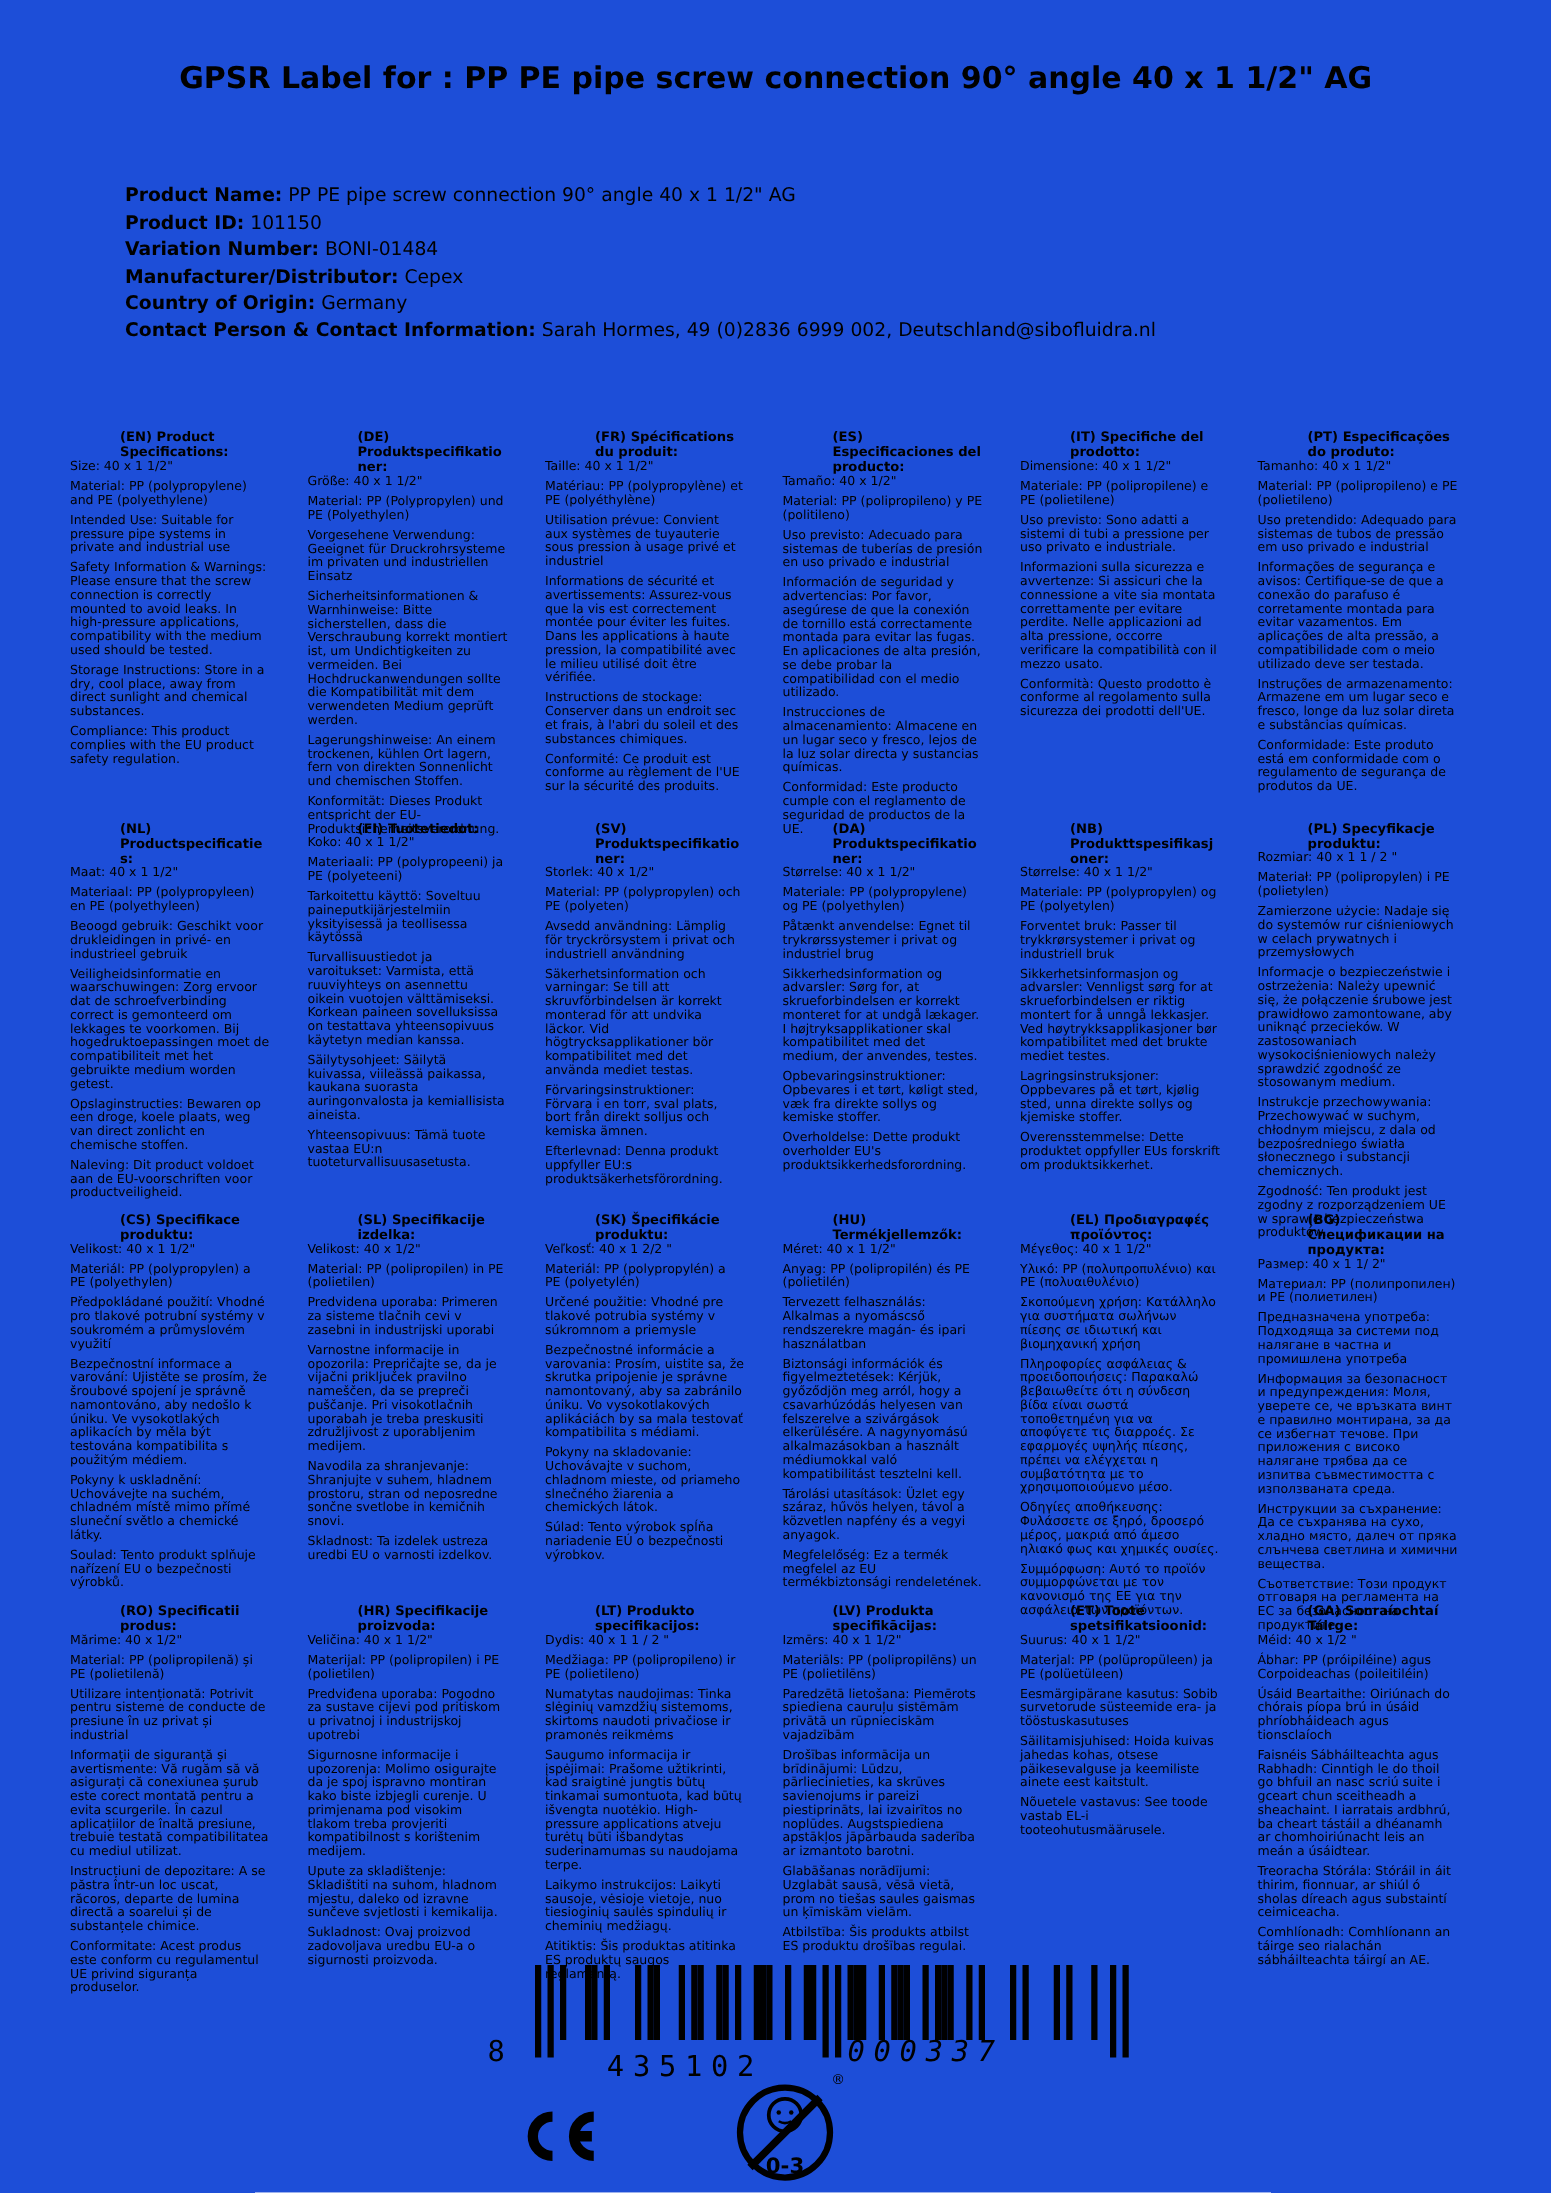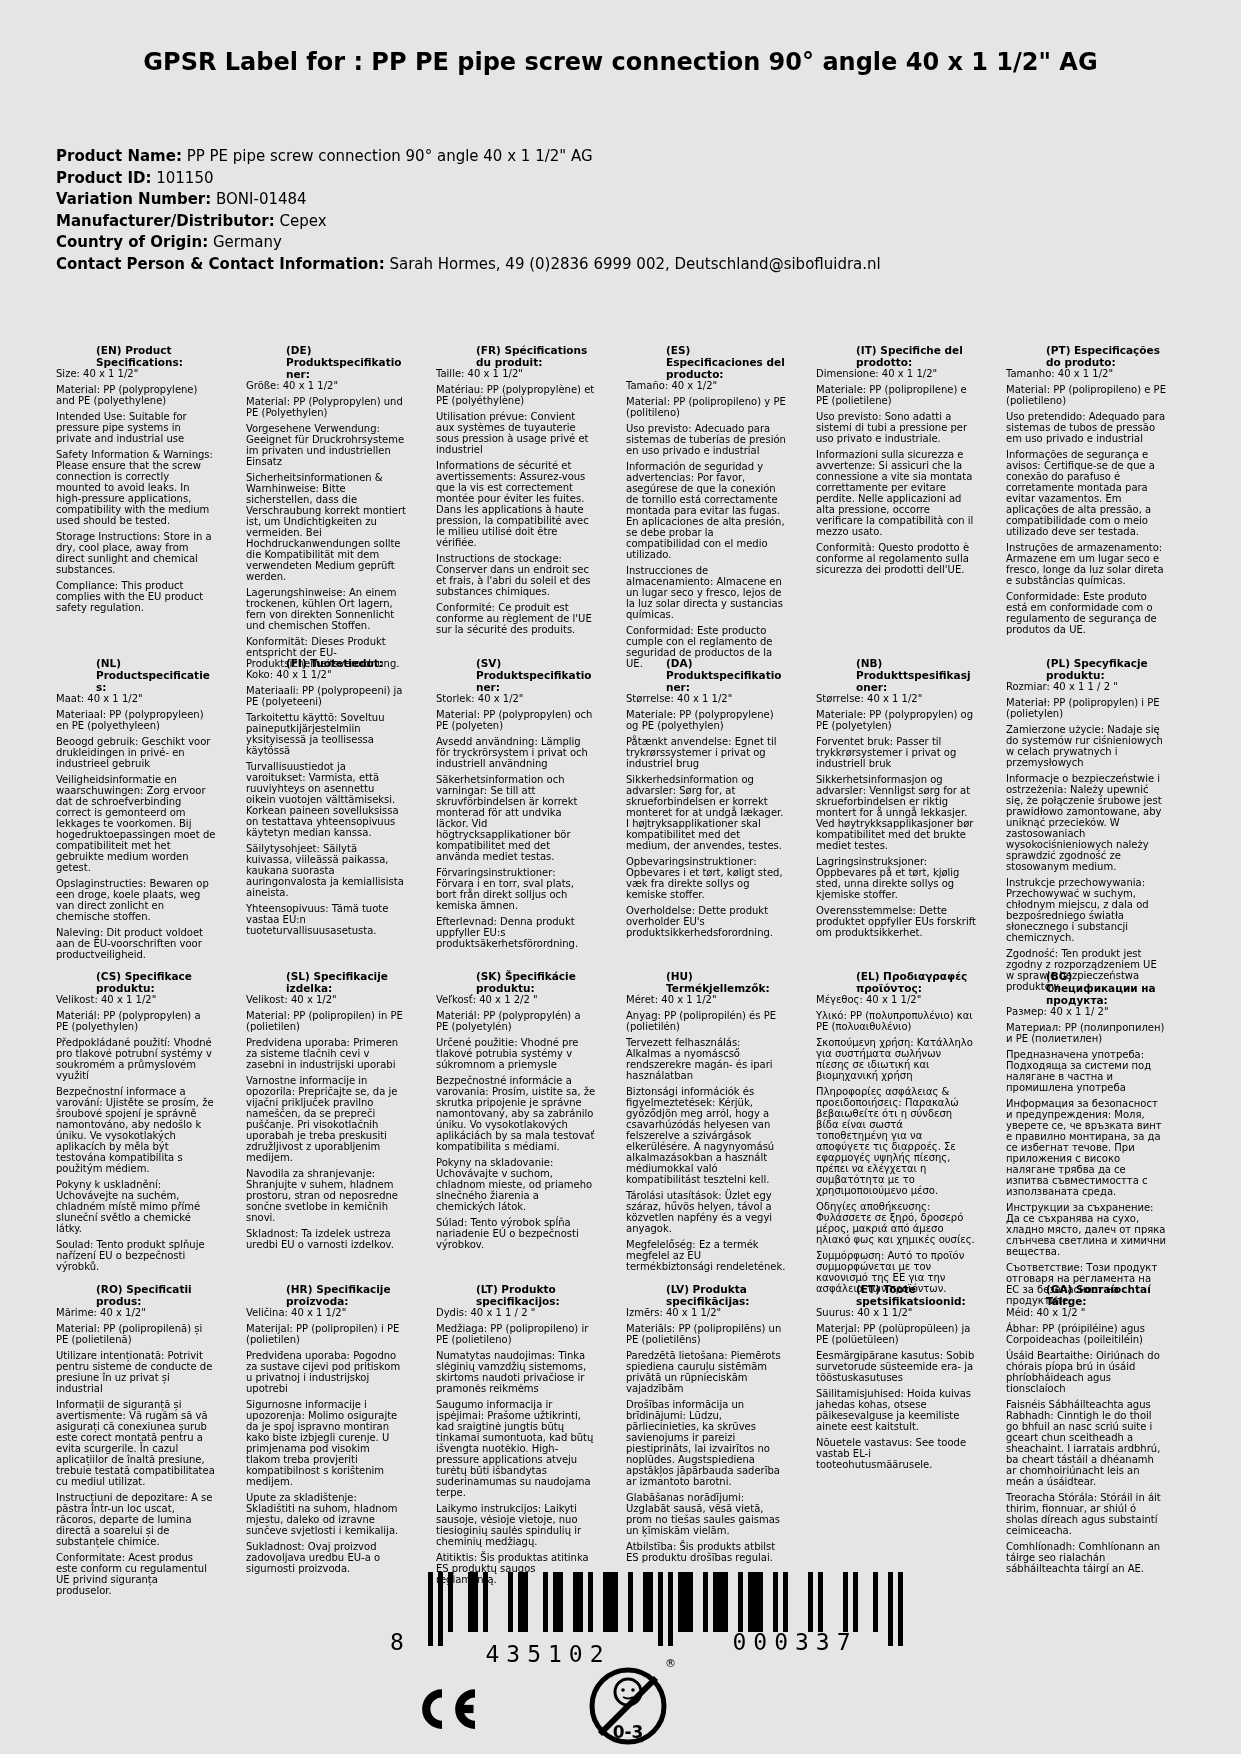--- a/index.html
+++ b/index.html
@@ -1,21 +1,21 @@
 <!DOCTYPE html>
 <html><head>
 <meta charset="utf-8">
 <style>
   * { box-sizing: border-box; }
   html,body { margin:0; padding:0; background:#ffffff; }
   .page {
     position: relative;
     width: 1241px;
     height: 1754px;
-    background: #e5e5e5;
+    background: #1d4ed8;
     color: #000;
     font-family: "DejaVu Sans", "Liberation Sans", sans-serif;
     overflow: hidden;
   }
   .title {
     position: absolute;
     top: 46px;
     left: 50%;
     transform: translateX(-50%);
     width: 1080px;
@@ -26,21 +26,21 @@
     text-align: center;
   }
   .product-info {
     position: absolute;
     top: 146px;
     left: 56px;
     right: 40px;
     font-size: 15px;
     line-height: 21.5px;
   }
-  .pi-label { font-weight: bold; }
+  .pi-label { font-weight: bold; margin-left: 44px; }
   .pi-value { font-weight: normal; }
   .spec-grid {
     position: absolute;
     top: 344px;
     left: 56px;
     width: 1140px;
     display: grid;
     grid-template-columns: repeat(6, 190px);
     grid-template-rows: repeat(4, 313px);
   }
@@ -73,21 +73,21 @@
   .bc-mod.on { background: #000; }
   .bc-mod.tall { height: 74px; }
   .bc-prefix, .bc-left, .bc-right {
     position: absolute;
     top: 57px;
     font-size: 23px;
     font-family: "DejaVu Sans Mono", "Liberation Mono", monospace;
   }
   .bc-prefix { left: 0; }
   .bc-left  { left: 53px;  width: 210px; text-align: center; letter-spacing: 7px; margin-top: 12px; }
-  .bc-right { left: 300px; width: 210px; text-align: center; letter-spacing: 7px; }
+  .bc-right { left: 288px; width: 210px; letter-spacing: 7px; font-style: italic; }
   .ce-mark  { position: absolute; left: 412px; top: 1682px; }
   .age-mark { position: absolute; left: 586px; top: 1654px; }
   svg text { font-family: "DejaVu Sans", sans-serif; }
 </style>
 </head>
 <body>
 
 <div class="page">
 
   <h1 class="title">GPSR Label for : PP PE pipe screw connection 90° angle 40 x 1 1/2" AG</h1>

